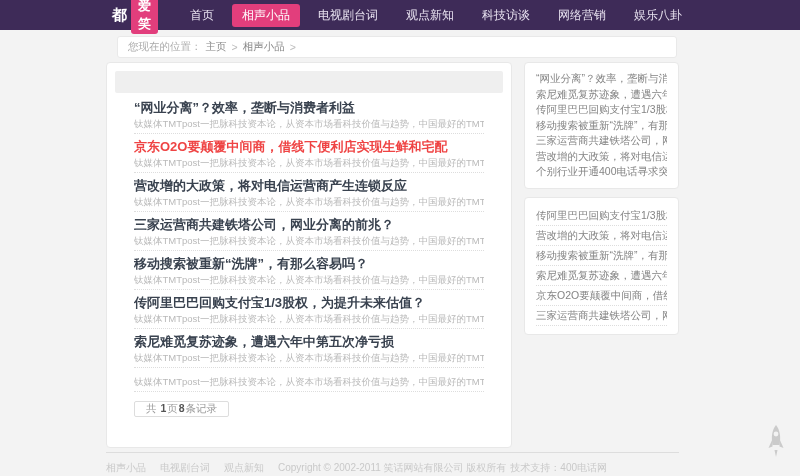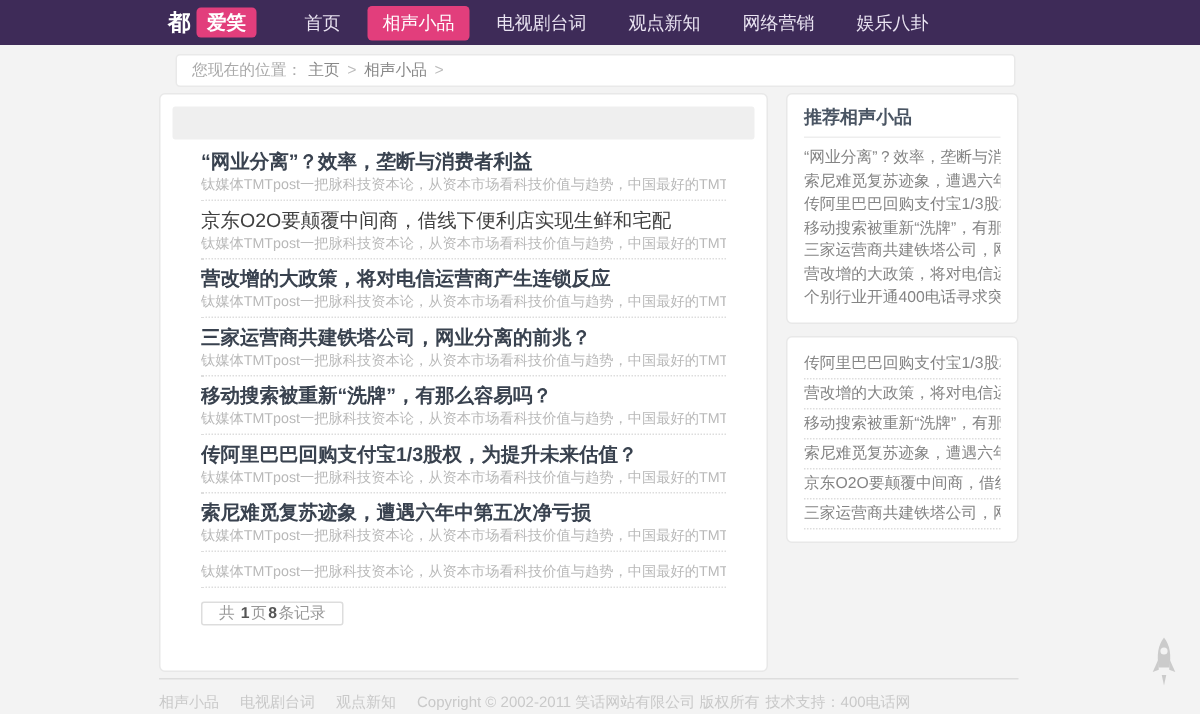--- a/index.html
+++ b/index.html
@@ -41,22 +41,22 @@
   
   .content{position:absolute;top:62px;left:106px;width:573px;display:flex;}
   .main-box{
     width:406px;height:386px;box-sizing:border-box;
     background:#fff;border:1px solid #e8e8e8;border-radius:4px;
     padding:8px;overflow:hidden;
   }
   .list-head{height:22px;background:#efefef;border-radius:2px;margin-bottom:2px;}
   .article{margin:0 19px;padding:5px 0 4px;border-bottom:1px dotted #ddd;}
   .article-title{
-    display:block;font-size:13px;line-height:15px;color:#404040;
-    text-decoration:none;cursor:pointer;white-space:nowrap;overflow:hidden;
+    display:block;font-size:13px;line-height:15px;color:#ef4444;
+    text-decoration:none;cursor:pointer;white-space:nowrap;overflow:hidden;font-weight:bold;
   }
   .article-title.bold{font-weight:bold;color:#39424f;}
   .article-sub{
     font-size:9.5px;line-height:11px;color:#b9b9b9;margin-top:3px;
     white-space:nowrap;overflow:hidden;
   }
   .pager{
     display:inline-block;margin:9px 0 0 19px;border:1px solid #ddd;
     border-radius:2px;padding:0 11px;font-size:10.5px;color:#999;
   }
@@ -96,20 +96,21 @@
   <div class="header-inner">
     <div class="logo">
       <span class="logo-prefix">都</span>
       <span class="logo-badge">爱笑</span>
     </div>
     <div class="nav">
       <a class="nav-item">首页</a>
       <a class="nav-item active">相声小品</a>
       <a class="nav-item">电视剧台词</a>
       <a class="nav-item">观点新知</a>
+      <a class="nav-item">科技访谈</a>
       <a class="nav-item">网络营销</a>
       <a class="nav-item">娱乐八卦</a>
     </div>
   </div>
 </div>
 
 <div class="breadcrumb">
   <span>您现在的位置：</span>
   <a>主页</a>
   <span class="sep">&gt;</span>
@@ -153,21 +154,20 @@
       <div class="article-sub">钛媒体TMTpost一把脉科技资本论，从资本市场看科技价值与趋势，中国最好的TMT行业观点平台...</div>
     </div>
 
     <div class="pager">
       <span>共 </span><b>1</b><span>页</span><b>8</b><span>条记录</span>
     </div>
   </div>
 
   <div class="sidebar">
     <div class="side-box">
-      <div class="side-title">推荐相声小品</div>
       <a class="side-item">“网业分离”？效率，垄断与消费者利益</a>
       <a class="side-item">索尼难觅复苏迹象，遭遇六年中第五次净</a>
       <a class="side-item">传阿里巴巴回购支付宝1/3股权，为提升</a>
       <a class="side-item">移动搜索被重新“洗牌”，有那么容易吗</a>
       <a class="side-item">三家运营商共建铁塔公司，网业分离的前</a>
       <a class="side-item">营改增的大政策，将对电信运营商产生连</a>
       <a class="side-item">个别行业开通400电话寻求突破</a>
     </div>
 
     <div class="side-box hot">

